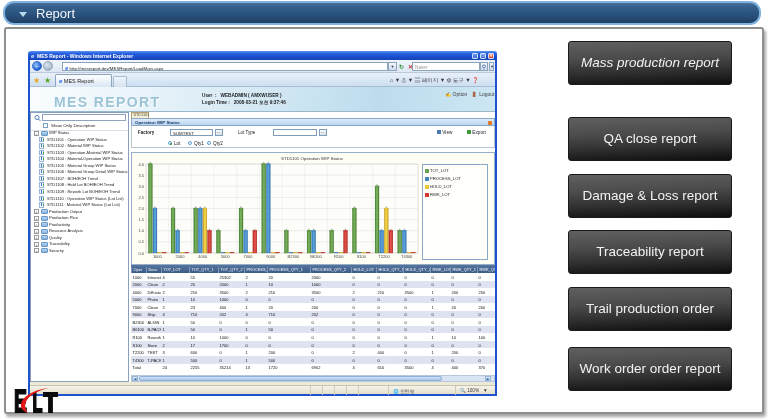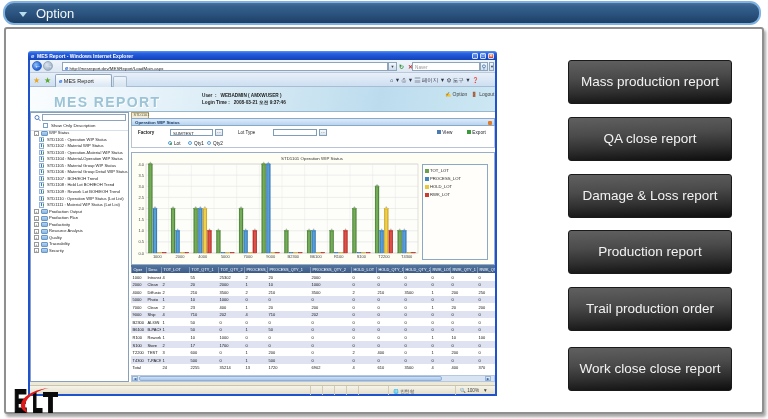--- a/index.html
+++ b/index.html
@@ -116,21 +116,21 @@
   background:linear-gradient(178deg,#606060 0%,#4b4b4b 38%,#303030 68%,#0e0e0e 100%);
   color:#f2f2f2; font-size:13.5px; text-align:center; line-height:42px; }
 
 
 #logo { left:11px; top:386px; width:64px; height:32px; }
 </style>
 </head>
 <body>
 <div class="abs" id="topbar">
   <div class="abs tri"></div>
-  <div class="abs txt">Option</div>
+  <div class="abs txt">Report</div>
 </div>
 <div class="abs" id="panel"></div>
 
 <div class="abs" id="win">
   <div class="abs" id="titlebar">
     <div class="abs wicon">e</div>
     <div class="abs ttxt">MES Report - Windows Internet Explorer</div>
     <div class="abs wbtn" id="bmin">
         <span>_</span>
       </div>
@@ -702,26 +702,26 @@
       <span class="abs" style="left:316px; top:0; width:1px; height:9px; background:#d0ccb8;"></span>
       <span class="abs" style="left:328px; top:0; width:1px; height:9px; background:#d0ccb8;"></span>
       <span class="abs" style="left:358px; top:0; width:1px; height:9px; background:#d0ccb8;"></span>
       <span class="abs" style="left:363px; top:1.5px;">🌐 인턴솫</span>
       <span class="abs" style="left:425px; top:0; width:1px; height:9px; background:#d0ccb8;"></span>
       <span class="abs" style="left:430px; top:1.5px;">🔍 100%&nbsp;&nbsp;&nbsp;▼</span>
     </div>
   </div>
 </div>
 
-<div class="abs rbtn" style="top:60px;">Mass production report</div>
+<div class="abs rbtn" style="top:41px;font-style:italic;">Mass production report</div>
 <div class="abs rbtn" style="top:117px;">QA close report</div>
 <div class="abs rbtn" style="top:174px;">Damage &amp; Loss report</div>
-<div class="abs rbtn" style="top:230px;">Production report</div>
+<div class="abs rbtn" style="top:230px;">Traceability report</div>
 <div class="abs rbtn" style="top:287px;">Trail production order</div>
-<div class="abs rbtn" style="top:347px;">Work close close report</div>
+<div class="abs rbtn" style="top:347px;">Work order order report</div>
 
 <div class="abs" id="logo">
   <svg width="64" height="32" viewBox="0 0 64 32">
     <text x="3" y="26" font-family="Liberation Sans, sans-serif" font-size="31" font-weight="bold" fill="#0a0a0a" stroke="#0a0a0a" stroke-width="1.8" textLength="13" lengthAdjust="spacingAndGlyphs">E</text>
     <text x="21.5" y="26" font-family="Liberation Sans, sans-serif" font-size="27" font-weight="bold" fill="#0a0a0a" stroke="#0a0a0a" stroke-width="1.8" textLength="10" lengthAdjust="spacingAndGlyphs">L</text>
     <text x="32.5" y="26" font-family="Liberation Sans, sans-serif" font-size="27" font-weight="bold" fill="#0a0a0a" stroke="#0a0a0a" stroke-width="1.8" textLength="14" lengthAdjust="spacingAndGlyphs">T</text>
     <path d="M 38,2 C 14,4 1,21 17,27 C 9,16 19.3,6.3 38,2 Z" fill="#e01818"></path>
   </svg>
 </div>
 

